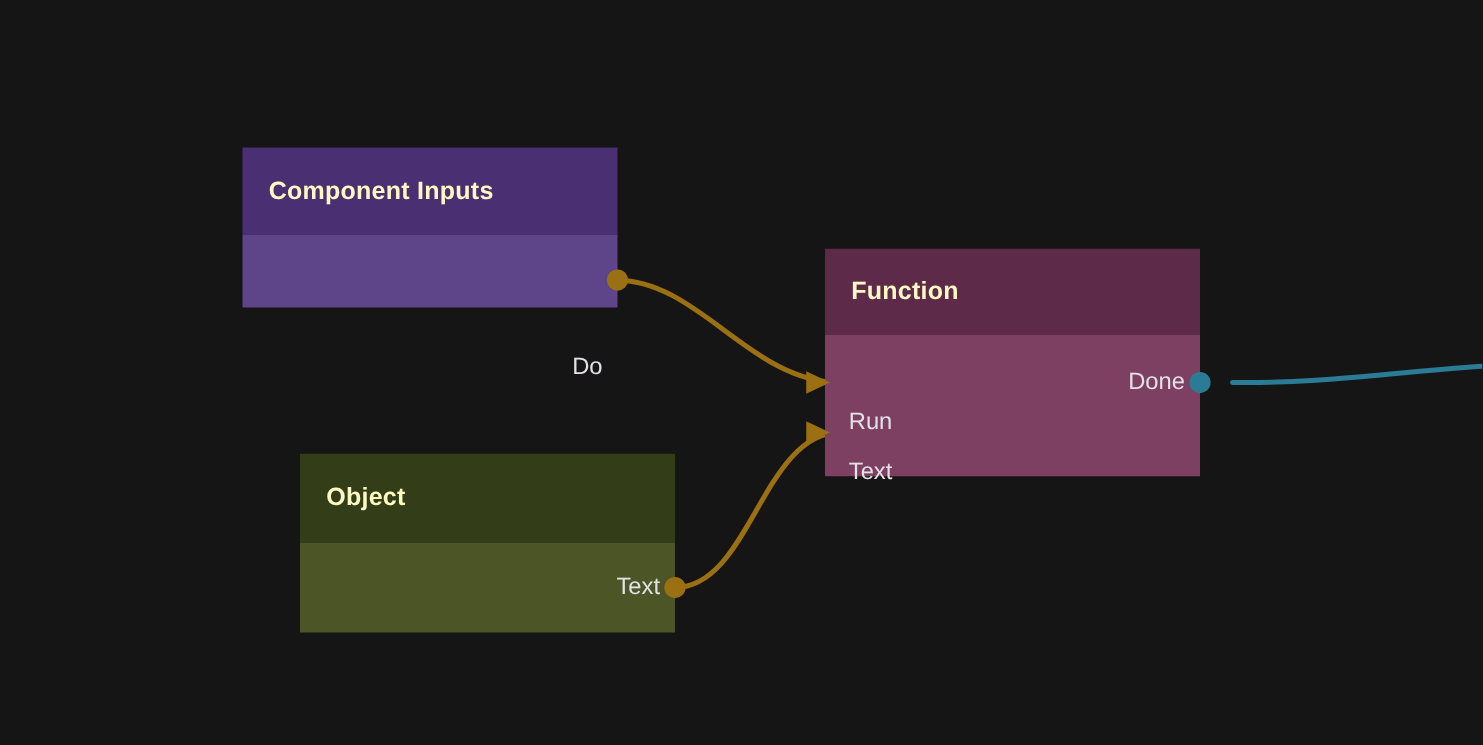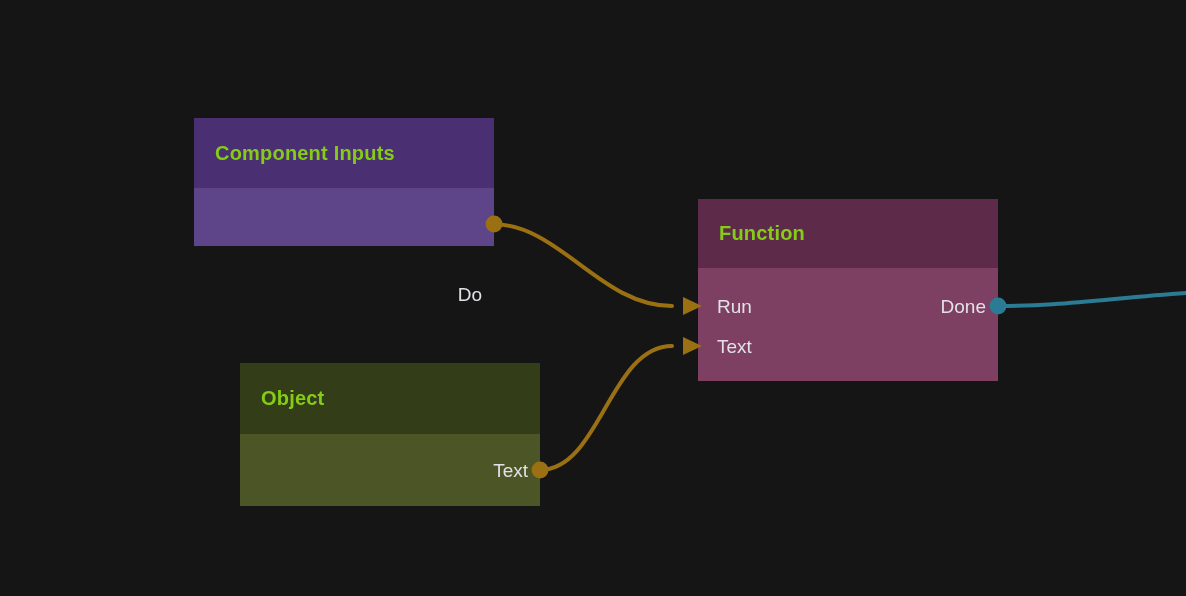--- a/index.html
+++ b/index.html
@@ -33,21 +33,21 @@
   .node-header {
     box-sizing: border-box;
     width: 100%;
     display: flex;
     align-items: center;
     padding-left: 21px;
   }
   .node-title {
     font-size: 20px;
     font-weight: bold;
-    color: #84cc16;
+    color: #fef9c3;
     letter-spacing: 0.2px;
     white-space: nowrap;
   }
   .node-body {
     box-sizing: border-box;
     position: relative;
     width: 100%;
   }
   .port-row {
     position: absolute;
@@ -63,20 +63,21 @@
     transform: translateY(-50%);
     line-height: 1;
   }
   .port-label.out {
     right: 12px;
     text-align: right;
   }
   .port-label.in {
     left: 19px;
     text-align: right;
+    margin-top: 32px;
   }
   .port-dot {
     position: absolute;
     width: 17px;
     height: 17px;
     border-radius: 50%;
     transform: translate(-50%, -50%);
   }
   .port-arrow {
     position: absolute;
@@ -96,21 +97,21 @@
   #node-component-inputs .node-header {
     height: 70px;
     background: #4a2f72;
   }
   #node-component-inputs .node-body {
     height: 58px;
     background: #5e4489;
   }
   
   #node-function {
-    left: 698px;
+    left: 660px;
     top: 199px;
     width: 300px;
     height: 182px;
   }
   #node-function .node-header {
     height: 69px;
     background: #5d2b49;
   }
   #node-function .node-body {
     height: 113px;

